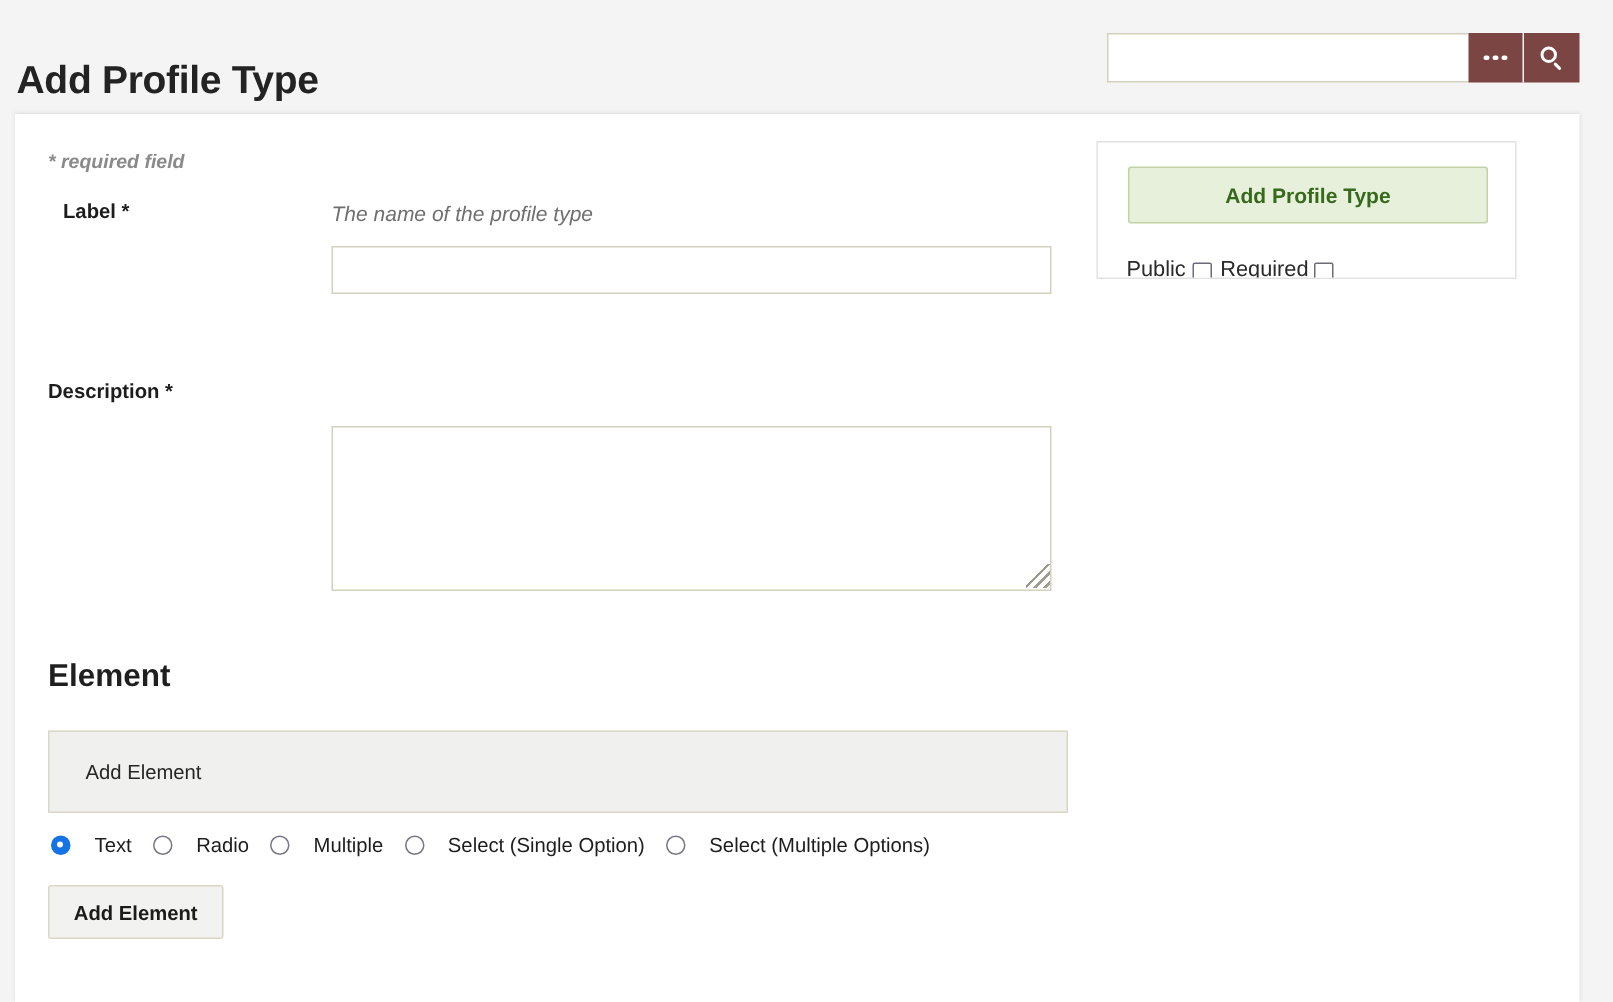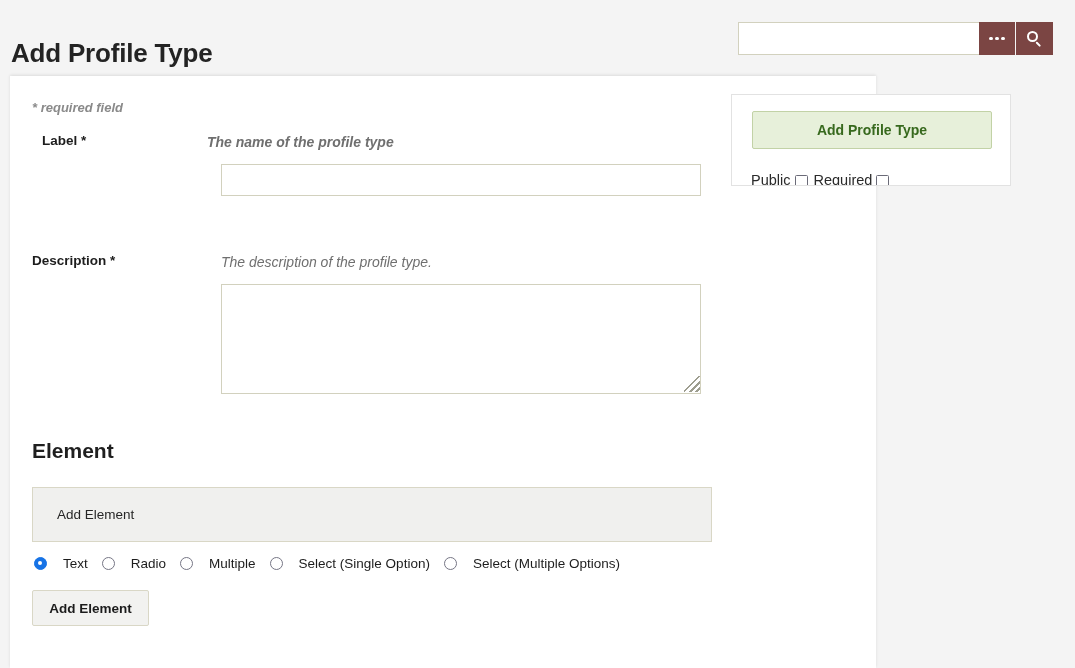--- a/index.html
+++ b/index.html
@@ -97,21 +97,21 @@
     transform: rotate(45deg);
     transform-origin: left center;
     border-radius: 1px;
   }
 
   
   #content-card {
     position: absolute;
     left: 10px;
     top: 76px;
-    width: 866px;
+    width: 1043px;
     height: 592px;
     background: #ffffff;
     box-shadow: 0 -1px 3px rgba(0,0,0,0.10);
   }
 
   .muted-italic {
     font-style: italic;
     color: #8a8a8a;
     font-size: 13px;
   }
@@ -144,21 +144,21 @@
     background: #fff;
     outline: none;
     font-family: "Liberation Sans", sans-serif;
     font-size: 13px;
     color: #333;
     padding: 4px 6px;
     border-radius: 0;
   }
 
   #label-label { left: 32px;  top: 57px; }
-  #label-hint  { left: 197px; top: 58px; font-weight: bold; }
+  #label-hint  { left: 211px; top: 58px; }
   #label-input { left: 211px; top: 88px; width: 480px; height: 32px; }
 
   #description-label { left: 22px;  top: 177px; text-align: center; }
   #description-hint  { left: 211px; top: 178px; }
   #description-input {
     left: 211px; top: 208px;
     width: 480px; height: 110px;
     resize: none;
     line-height: 1.35;
     overflow: hidden;
@@ -343,21 +343,20 @@
 
 <div id="content-card">
 
   <div id="required-note" class="muted-italic">* required field</div>
 
   <div id="label-label" class="field-label">Label *</div>
   <div id="label-hint" class="field-hint">The name of the profile type</div>
   <input id="label-input" class="text-input" type="text" placeholder="" style="">
 
   <div id="description-label" class="field-label">Description *</div>
-  <div id="description-hint" class="field-hint">The description of the profile type.</div>
   <textarea id="description-input" class="text-input" placeholder="" style=""></textarea>
   <div id="description-grip"></div>
 
   <div id="side-panel">
     <button id="submit-button">Add Profile Type</button>
     <div id="panel-toggles">
       <span class="tg-label">Public</span>
       <input type="checkbox" class="box-cb" style="">
       <span class="tg-label">Required</span>
       <input type="checkbox" class="box-cb" style="">

